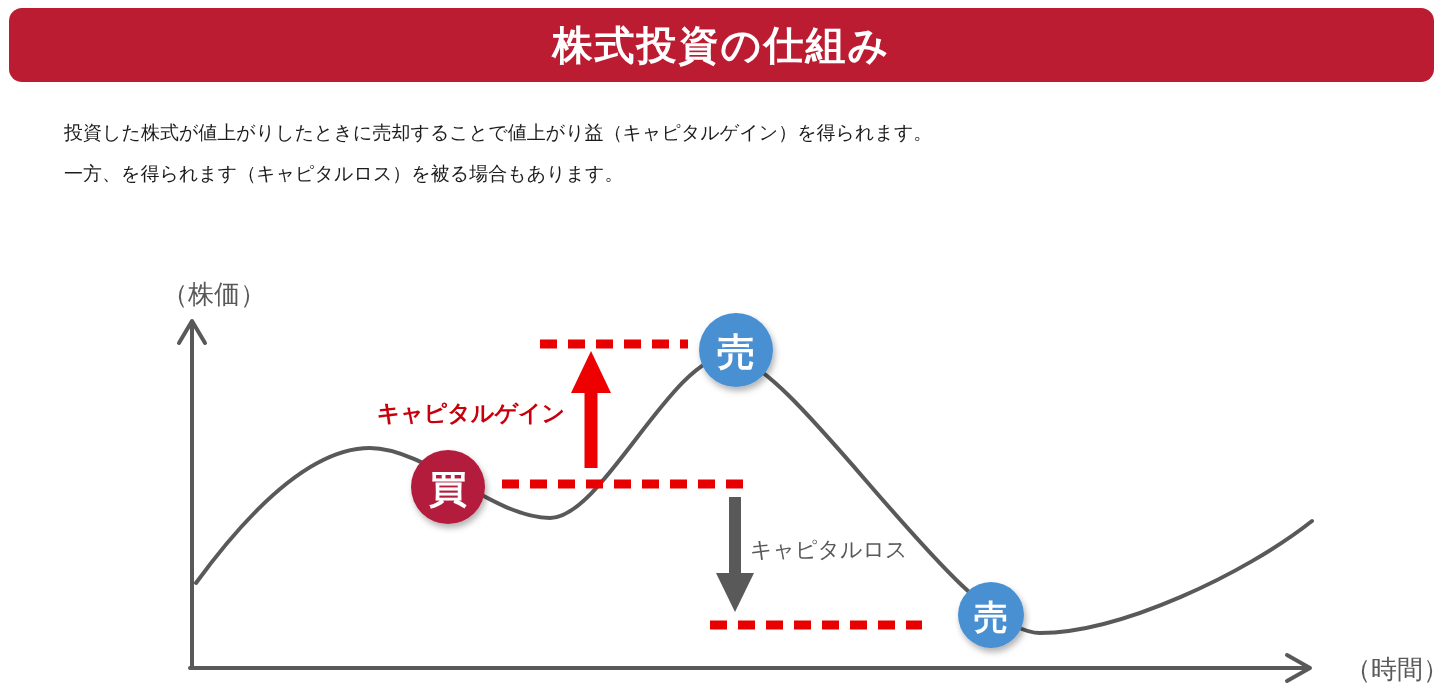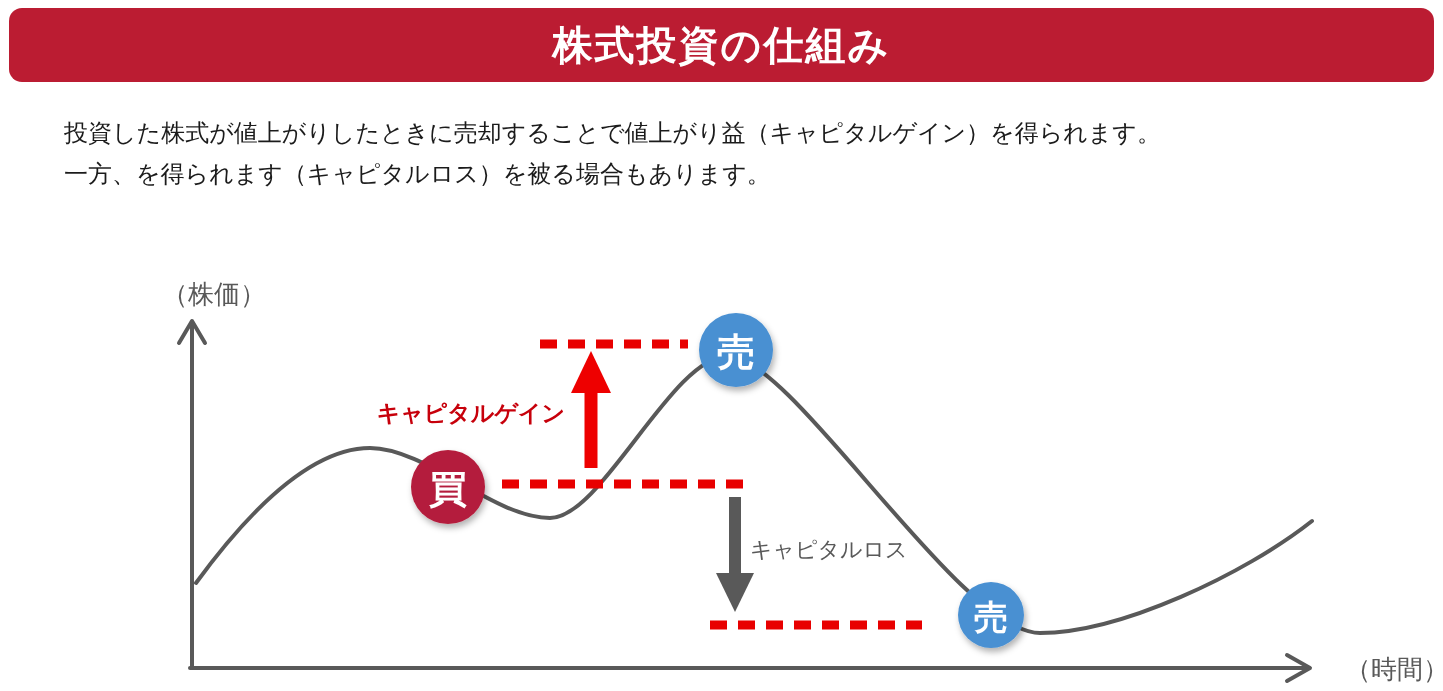--- a/index.html
+++ b/index.html
@@ -30,21 +30,21 @@
     color: #ffffff;
     font-size: 40px;
     font-weight: bold;
     letter-spacing: 2px;
   }
   .description {
     position: absolute;
     left: 64px;
     top: 112px;
     color: #1b1b1b;
-    font-size: 24px;
+    font-size: 19px;
     line-height: 41px;
     font-weight: 500;
     white-space: nowrap;
   }
   .chart-svg {
     position: absolute;
     left: 0;
     top: 0;
   }
   .circle-label {

